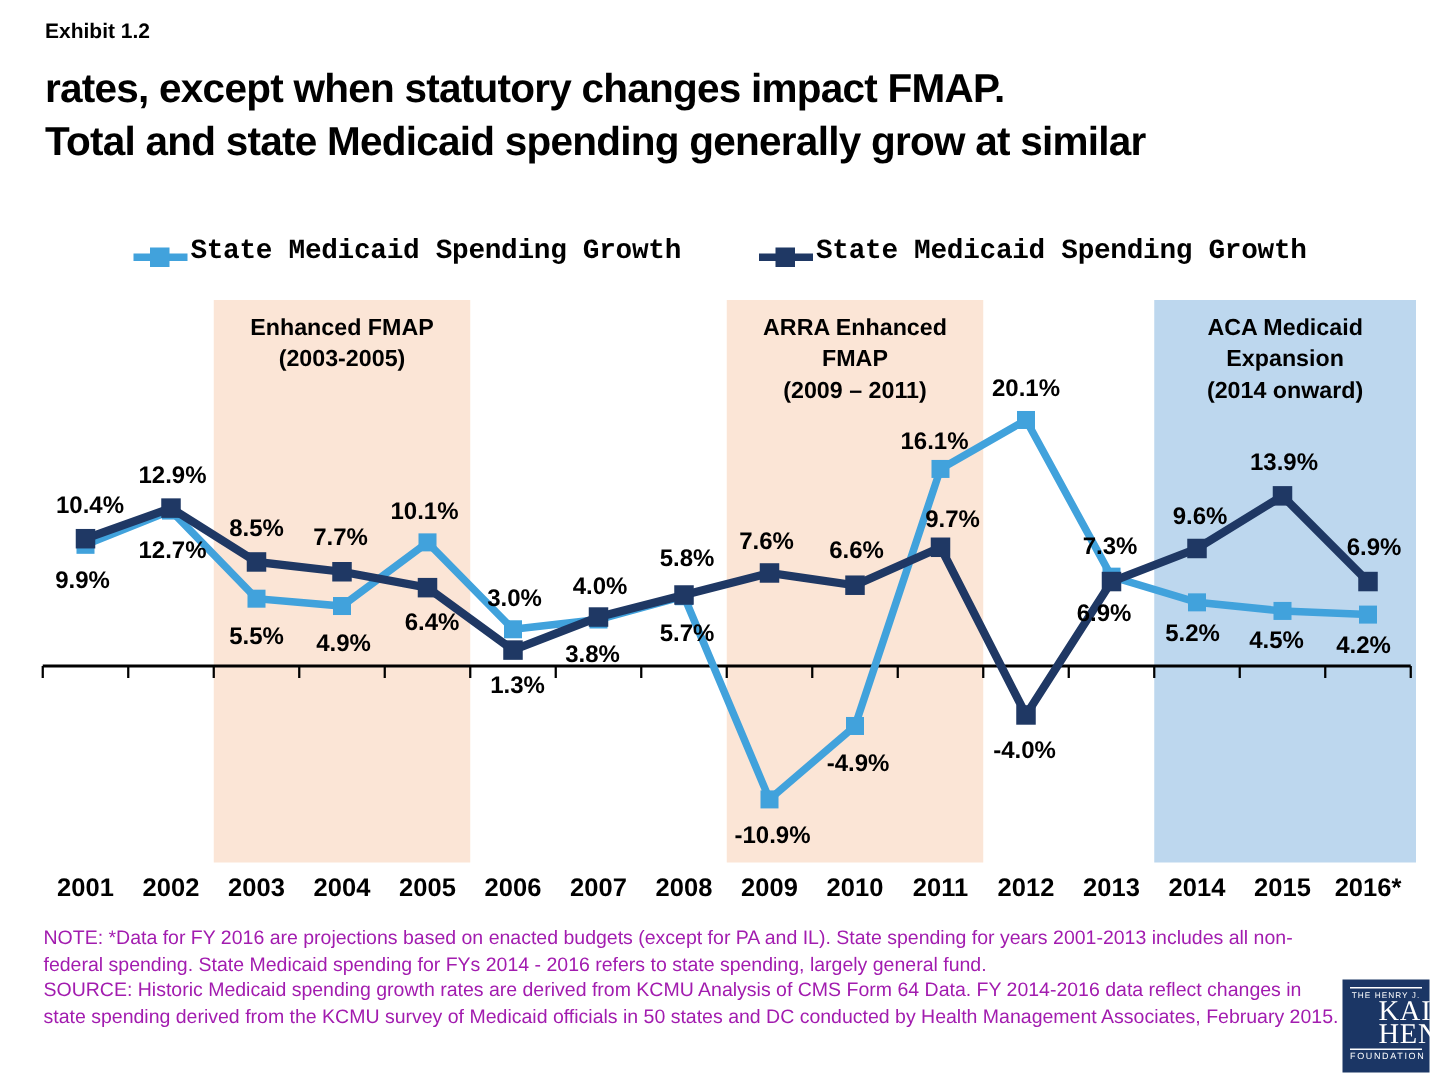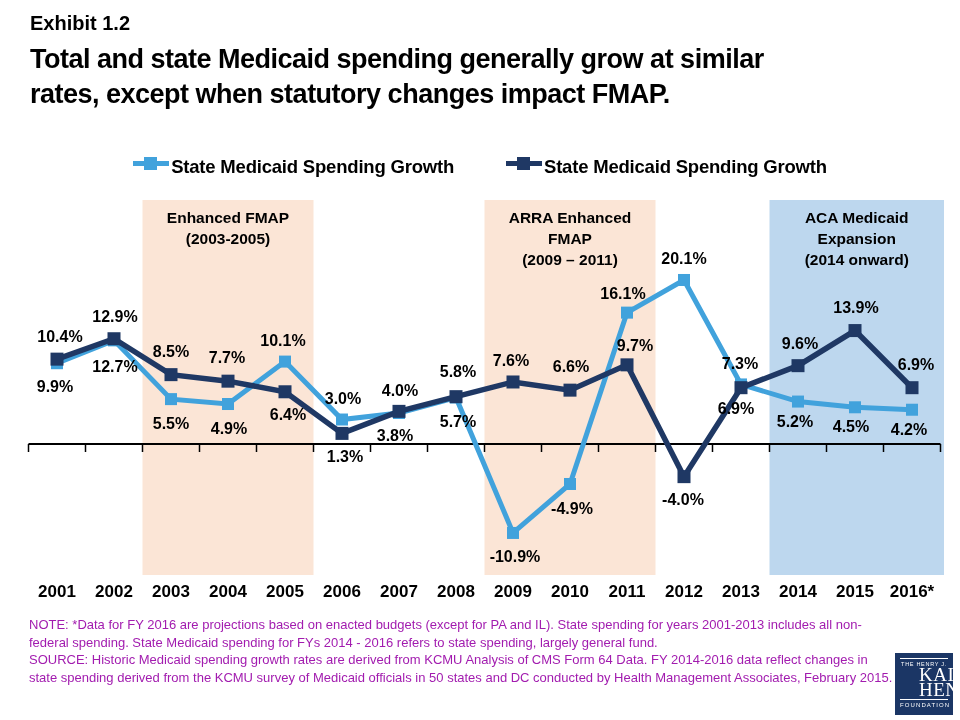--- a/index.html
+++ b/index.html
@@ -2,31 +2,31 @@
 <html><head>
 <meta charset="utf-8">
 <style>
   html,body{margin:0;padding:0;}
   body{
     width:960px;height:720px;position:relative;background:#ffffff;
     font-family:"Liberation Sans", sans-serif;color:#000;overflow:hidden;
   }
   .exhibit-label{
     position:absolute;left:30px;top:12px;
-    font-size:20px;font-weight:bold;color:#000;
+    font-size:14px;font-weight:bold;color:#000;
   }
   .chart-title{
     position:absolute;left:30px;top:42px;width:900px;
     font-size:27px;font-weight:bold;line-height:35px;letter-spacing:-0.5px;color:#000;
   }
   .legend{
     position:absolute;left:0;top:150px;width:960px;height:34px;
     display:flex;justify-content:center;align-items:center;gap:52px;
   }
-  .legend-item{display:flex;align-items:flex-start;}
+  .legend-item{display:flex;align-items:flex-end;font-family:Liberation Mono, monospace;}
   .legend-marker{position:relative;width:36px;height:14px;display:inline-block;margin-right:2px;}
   .legend-line{position:absolute;left:0;top:5px;width:36px;height:5px;}
   .legend-square{position:absolute;left:11px;top:1px;width:13px;height:13px;}
   .legend-label{font-size:18.5px;font-weight:bold;letter-spacing:-0.2px;}
   #chart{position:absolute;left:0;top:190px;width:960px;height:420px;}
   .region-label{font-family:"Liberation Sans",sans-serif;font-size:15.5px;font-weight:bold;fill:#000;}
   .year-label{font-family:"Liberation Sans",sans-serif;font-size:17px;font-weight:bold;fill:#000;}
   .data-label{font-family:"Liberation Sans",sans-serif;font-size:16px;font-weight:bold;fill:#000;}
   .notes{
     position:absolute;left:29px;top:616px;width:866px;
@@ -50,22 +50,22 @@
     font-size:6px;letter-spacing:1.1px;border-top:1px solid #fff;
     width:48px;margin:2px auto 0;padding-top:2px;
   }
 </style>
 </head>
 <body>
 
 <div class="exhibit-label">Exhibit 1.2</div>
 
 <div class="chart-title">
+  <div>rates, except when statutory changes impact FMAP.</div>
   <div>Total and state Medicaid spending generally grow at similar</div>
-  <div>rates, except when statutory changes impact FMAP.</div>
 </div>
 
 <div class="legend">
   <div class="legend-item">
     <span class="legend-marker">
       <span class="legend-line" style="background: rgb(65, 162, 220);"></span>
       <span class="legend-square" style="background: rgb(65, 162, 220);"></span>
     </span>
     <span class="legend-label">State Medicaid Spending Growth</span>
   </div>

